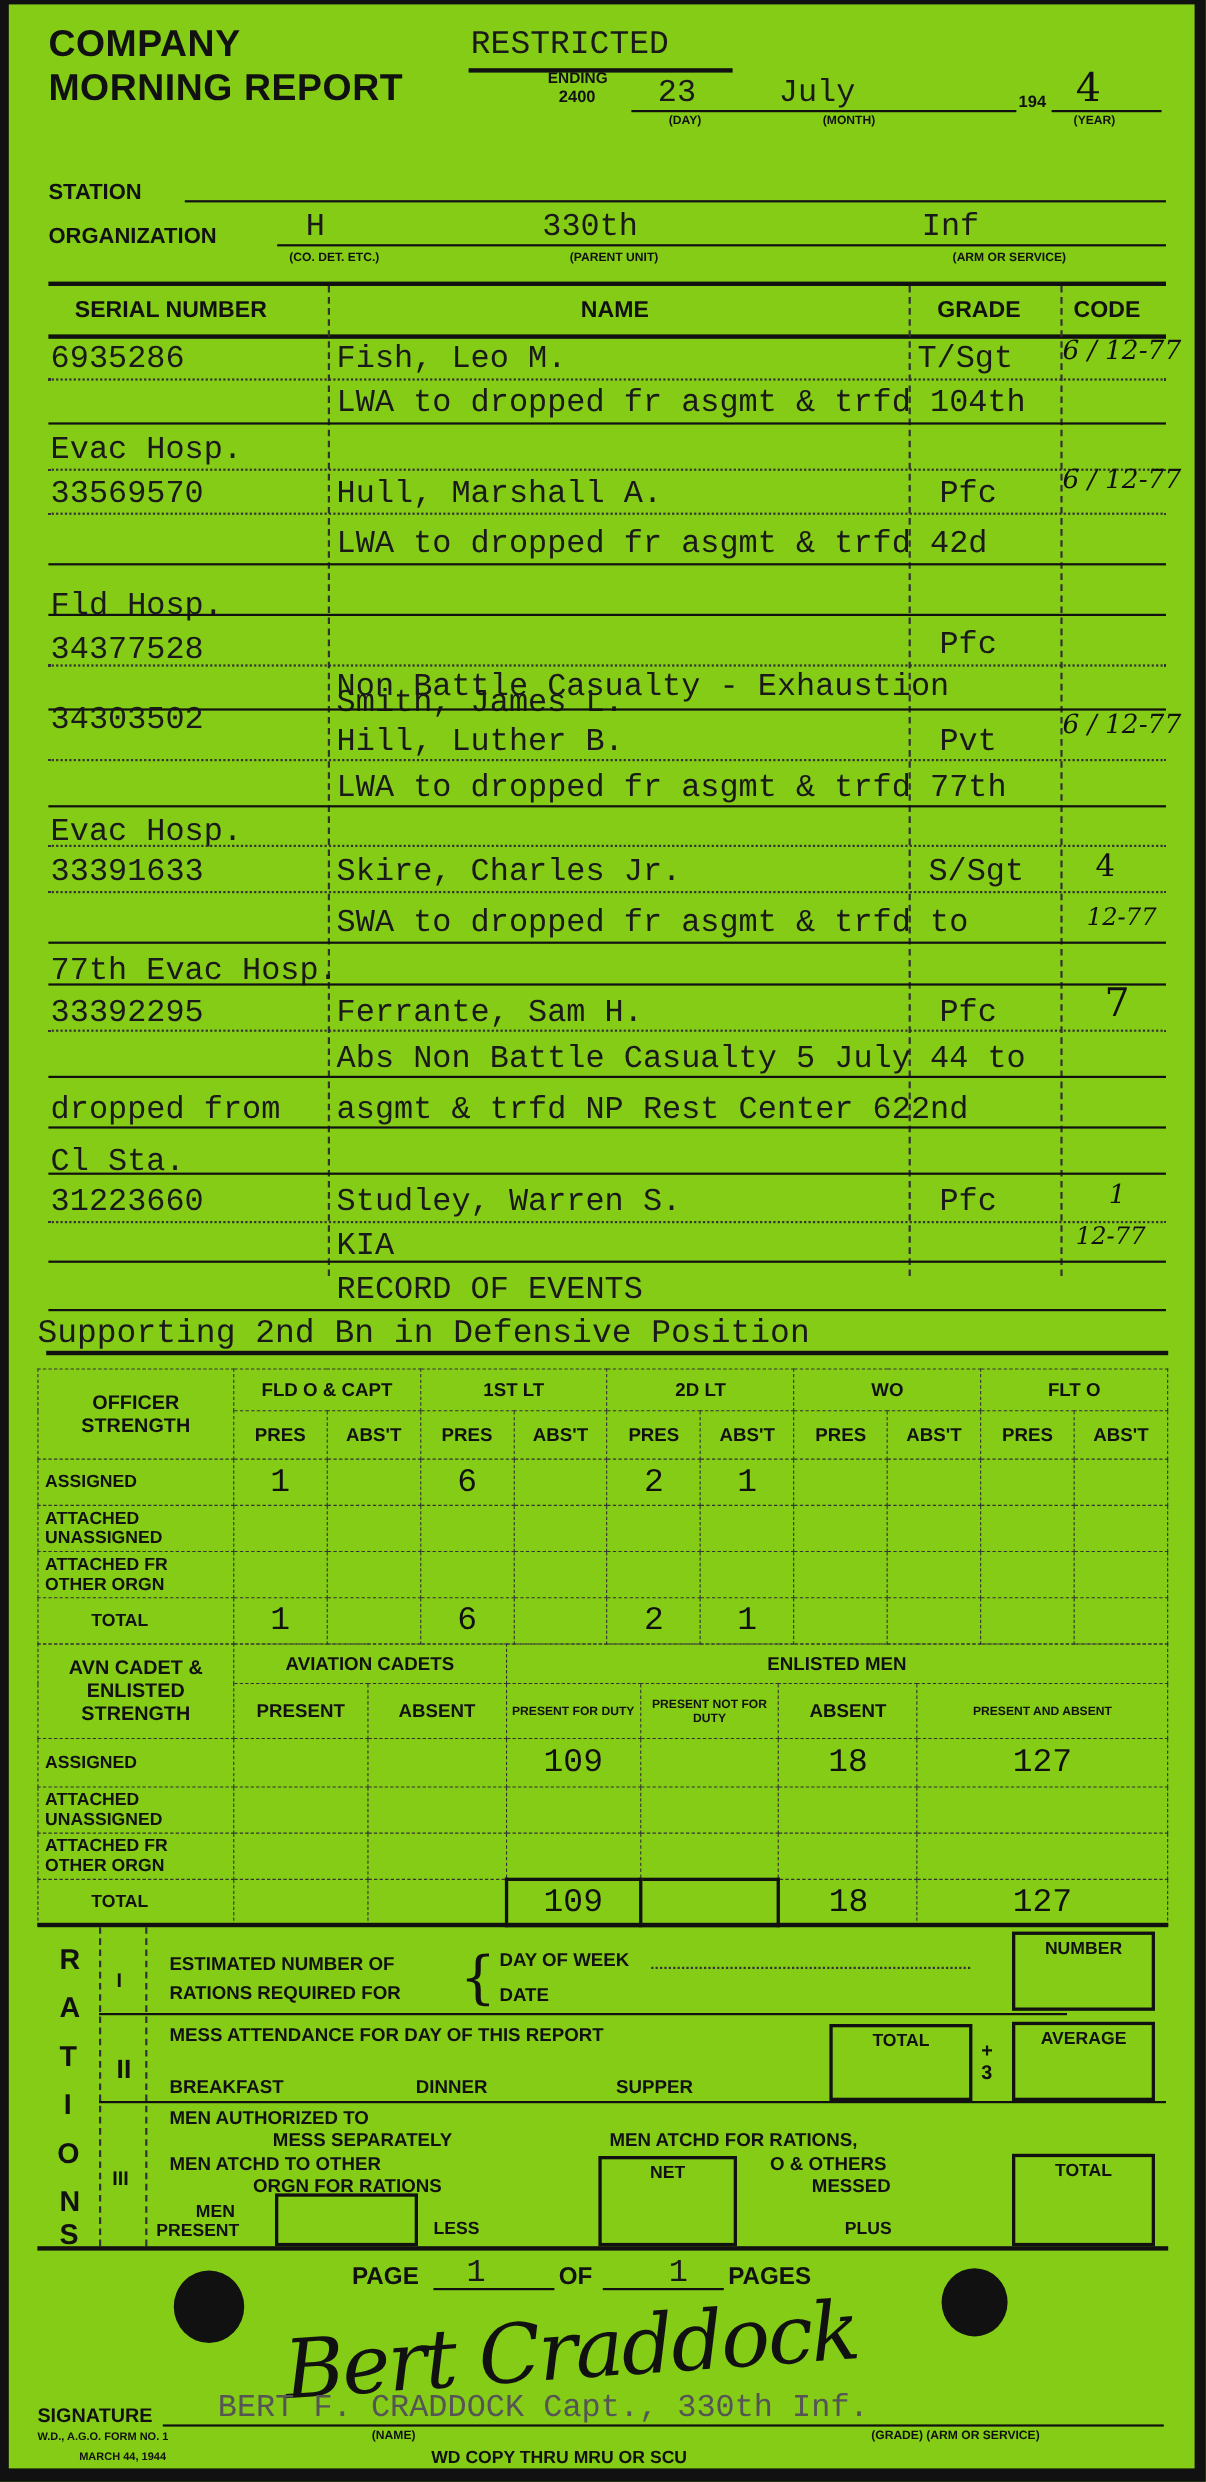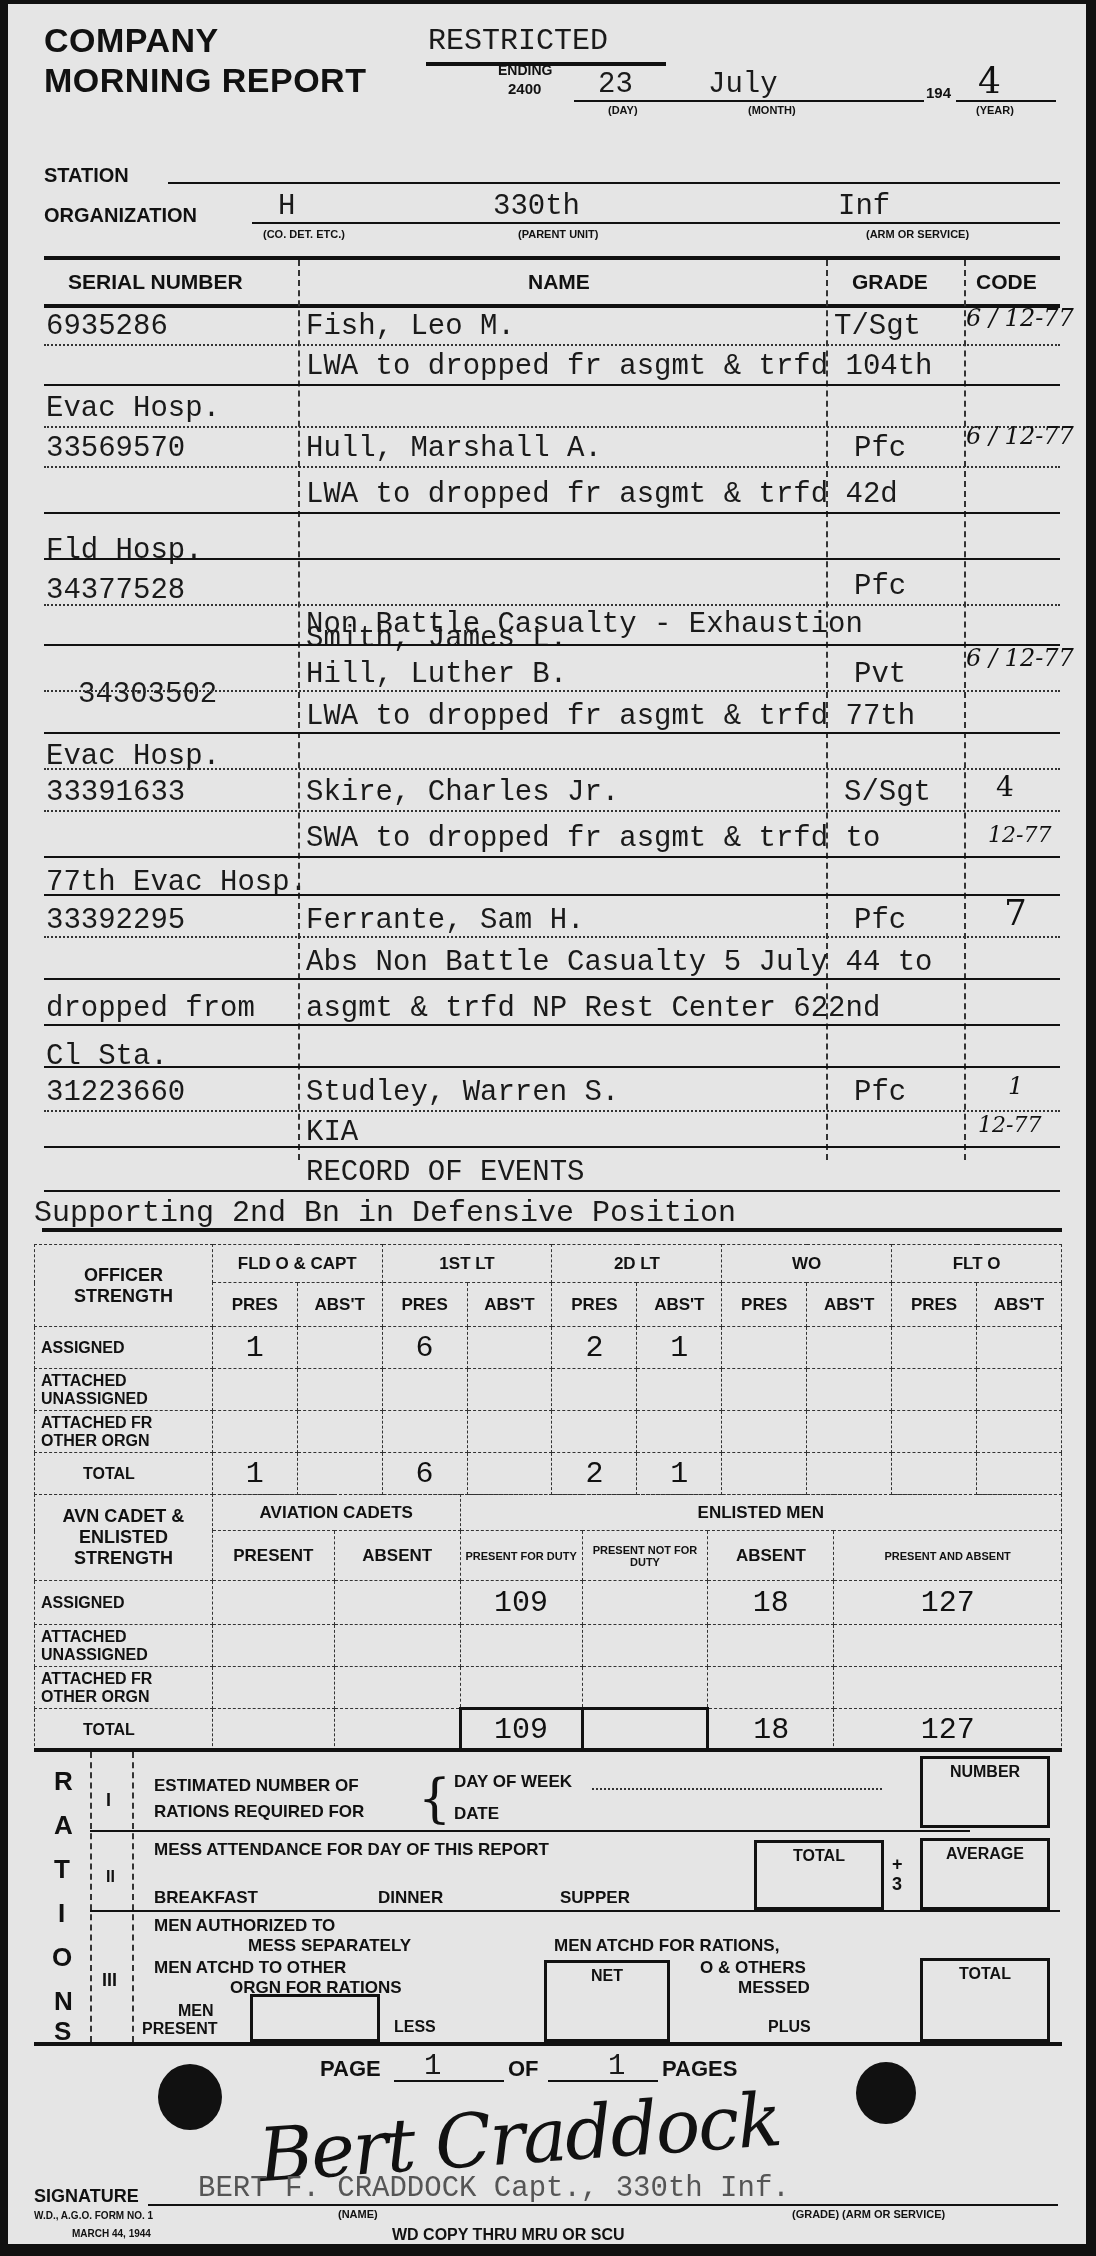--- a/index.html
+++ b/index.html
@@ -1,17 +1,17 @@
 <!DOCTYPE html>
 <html><head>
 <meta charset="utf-8">
 <style>
   html,body{margin:0;padding:0;background:#111;}
   body{width:1096px;height:2256px;position:relative;overflow:hidden;}
-  .page{position:absolute;left:8px;top:4px;width:1078px;height:2240px;background:#e5e5e5;
+  .page{position:absolute;left:8px;top:4px;width:1078px;height:2240px;background:#84cc16;
     font-family:"Liberation Sans",sans-serif;color:#111;}
   .abs{position:absolute;}
   .hdr{font-weight:bold;font-size:34px;letter-spacing:0.5px;line-height:36px;}
   .tw{font-family:"Liberation Mono",monospace;font-size:29px;color:#1a1a1a;}
   .small{font-family:"Liberation Sans",sans-serif;font-weight:bold;font-size:11px;}
   .lbl{font-weight:bold;font-size:20px;}
   .line{position:absolute;height:0;border-top:2px solid #111;}
   .thick{border-top:4px solid #111;}
   .dot{border-top:2px dotted #333;}
   .vline{position:absolute;width:0;border-left:2px dashed #333;}
@@ -94,21 +94,21 @@
     <div class="line" style="left:36px;top:554px;width:1016px;"></div>
 
     <div class="abs tw" style="left:38px;top:570px;">34377528</div>
     <div class="abs tw" style="left:298px;top:570px;margin-top:48px;">Smith, James L.</div>
     <div class="abs tw" style="left:846px;top:566px;">Pfc</div>
     <div class="line dot" style="left:36px;top:600px;width:1016px;"></div>
 
     <div class="abs tw" style="left:298px;top:604px;">Non Battle Casualty - Exhaustion</div>
     <div class="line" style="left:36px;top:640px;width:1016px;"></div>
 
-    <div class="abs tw" style="left:38px;top:674px;margin-left:32px;">34303502</div>
+    <div class="abs tw" style="left:38px;top:634px;">34303502</div>
     <div class="abs tw" style="left:298px;top:654px;">Hill, Luther B.</div>
     <div class="abs tw" style="left:846px;top:654px;">Pvt</div>
     <div class="abs hw" style="left:958px;top:640px;font-size:24px;">6 / 12-77</div>
     <div class="line dot" style="left:36px;top:686px;width:1016px;"></div>
 
     <div class="abs tw" style="left:298px;top:696px;">LWA to dropped fr asgmt &amp; trfd 77th</div>
     <div class="line" style="left:36px;top:728px;width:1016px;"></div>
 
     <div class="abs tw" style="left:38px;top:736px;">Evac Hosp.</div>
     <div class="line dot" style="left:36px;top:764px;width:1016px;"></div>
@@ -320,21 +320,21 @@
   <div class="abs lbl" style="left:146px;top:1798px;font-size:17px;">RATIONS REQUIRED FOR</div>
   <div class="abs" style="left:410px;top:1764px;font-size:52px;font-family:'DejaVu Serif',serif;">{</div>
   <div class="abs lbl" style="left:446px;top:1768px;font-size:17px;">DAY OF WEEK</div>
   <div class="line dot" style="left:584px;top:1784px;width:290px;"></div>
   <div class="abs lbl" style="left:446px;top:1800px;font-size:17px;">DATE</div>
   <div class="box" style="left:912px;top:1752px;width:124px;height:66px;">
     <div class="lbl" style="text-align:center;font-size:16px;margin-top:4px;">NUMBER</div>
   </div>
   <div class="line" style="left:82px;top:1826px;width:880px;"></div>
 
-  <div class="abs lbl" style="left:98px;top:1864px;font-size:16px;">II</div>
+  <div class="abs lbl" style="left:98px;top:1864px;font-size:24px;">II</div>
   <div class="abs lbl" style="left:146px;top:1836px;font-size:17px;">MESS ATTENDANCE FOR DAY OF THIS REPORT</div>
   <div class="abs lbl" style="left:146px;top:1884px;font-size:17px;">BREAKFAST</div>
   <div class="abs lbl" style="left:370px;top:1884px;font-size:17px;">DINNER</div>
   <div class="abs lbl" style="left:552px;top:1884px;font-size:17px;">SUPPER</div>
   <div class="box" style="left:746px;top:1836px;width:124px;height:64px;">
     <div class="lbl" style="text-align:center;font-size:16px;margin-top:4px;">TOTAL</div>
   </div>
   <div class="abs lbl" style="left:884px;top:1850px;font-size:18px;width:14px;line-height:20px;">+ 3</div>
   <div class="box" style="left:912px;top:1834px;width:124px;height:66px;">
     <div class="lbl" style="text-align:center;font-size:16px;margin-top:4px;">AVERAGE</div>

